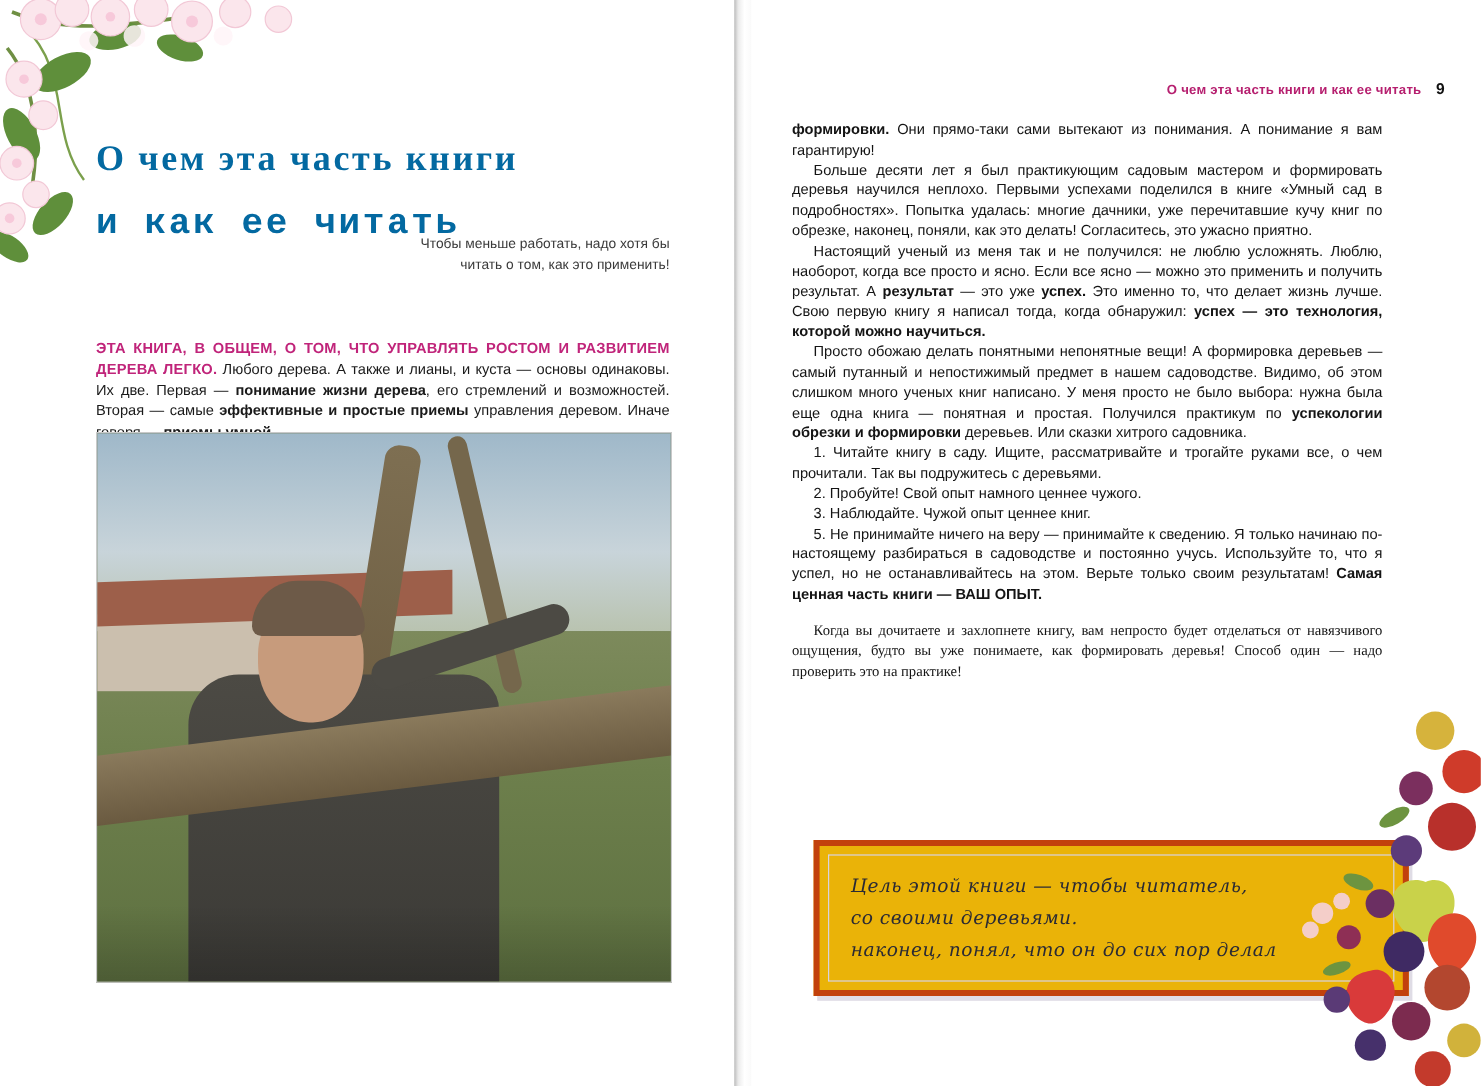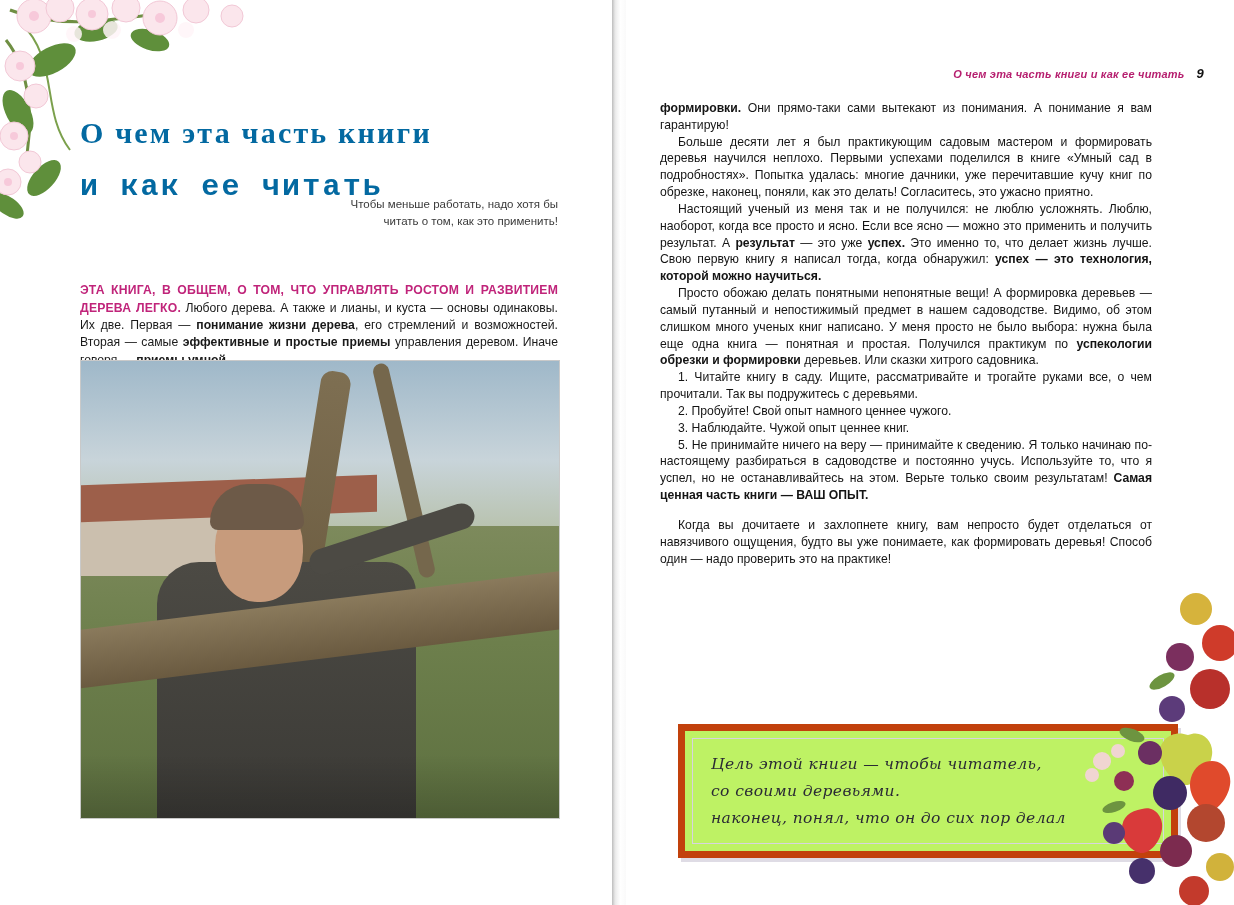--- a/index.html
+++ b/index.html
@@ -202,52 +202,51 @@
 
   
   .run-head {
     position: absolute;
     right: 30px;
     top: 66px;
     font-size: 11px;
     font-weight: bold;
     color: #b61f6f;
     letter-spacing: .2px;
-    font-style: italic;
   }
   .run-head .folio {
     color: #111111;
     font-size: 13px;
     margin-left: 12px;
   }
 
   .col {
     position: absolute;
     left: 34px;
     top: 100px;
     width: 492px;
     font-size: 12.2px;
     line-height: 1.38;
     text-align: justify;
     color: #141414;
   }
   .col p { margin: 0; text-indent: 18px; }
   .col p.noindent { text-indent: 0; }
-  .col p.spaced { margin-top: 13px; }
+  .col p.spaced { margin-top: 13px; font-family: Liberation Serif, serif; }
   .col b { font-weight: bold; }
 
   
   .note-box {
     position: absolute;
     left: 52px;
-    top: 724px;
+    top: 700px;
     width: 486px;
     height: 120px;
-    background: #bef264;
-    border: 7px solid #c2410c;
+    background: #eab308;
+    border: 5px solid #c2410c;
     box-shadow: 3px 4px 0 rgba(140,130,160,.28);
   }
   .note-box .inner-rule {
     position: absolute;
     left: 7px; top: 7px; right: 7px; bottom: 7px;
     border: 1px solid #d7d3e0;
   }
   .note-text {
     position: absolute;
     left: 26px; top: 20px; right: 20px;

